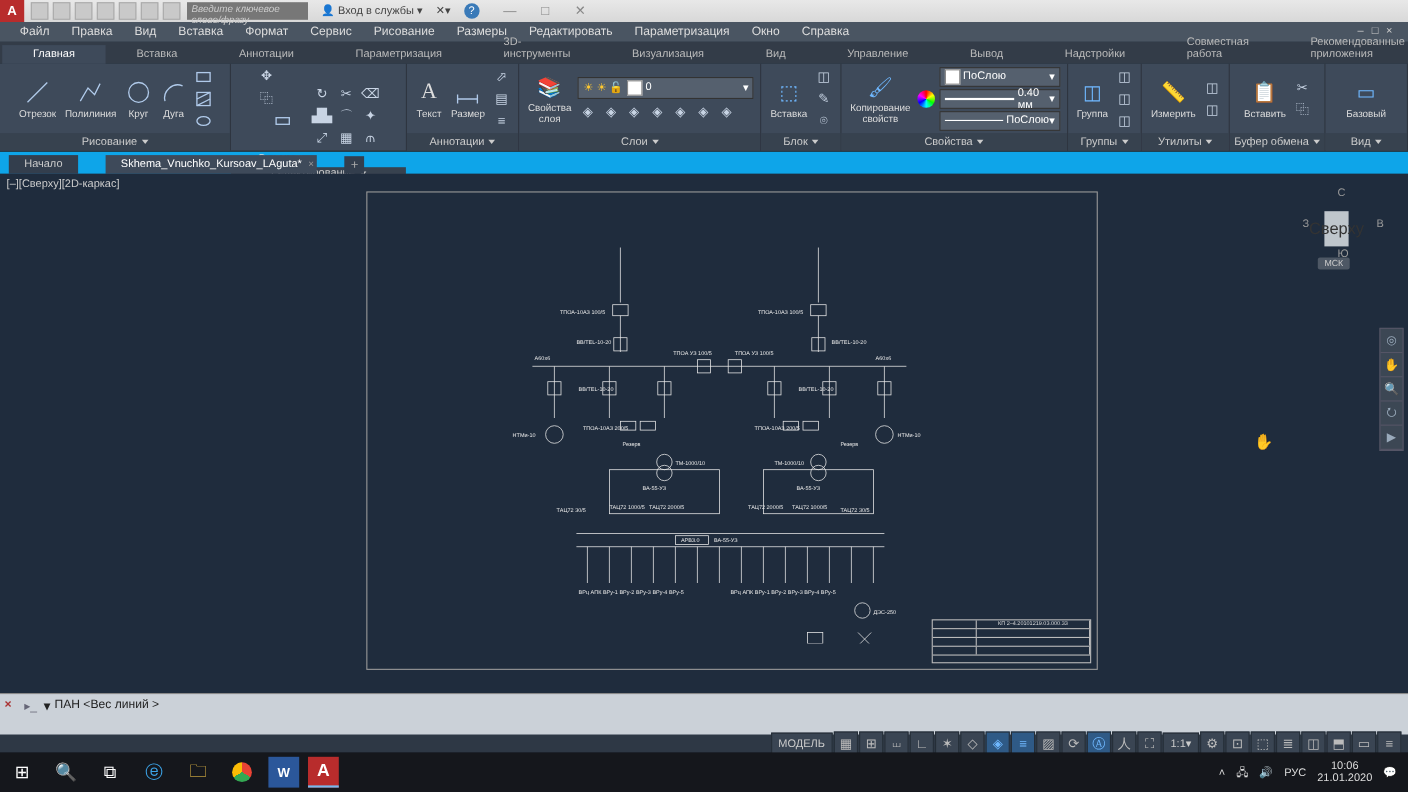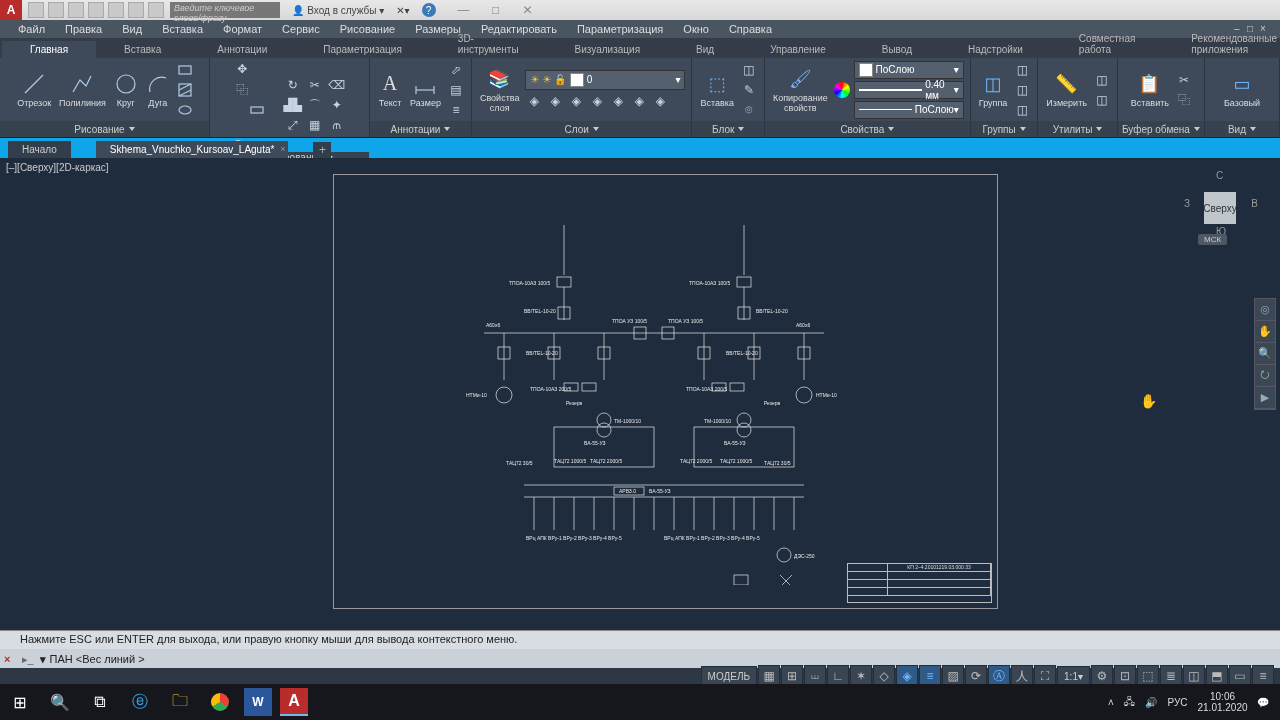--- a/index.html
+++ b/index.html
@@ -57,21 +57,21 @@
 .paper { position: absolute; left: 333px; top: 16px; width: 665px; height: 435px; border: 1px solid #999; background: #1f2c3d; }
 .schem { position: absolute; left: 130px; top: 30px; width: 530px; height: 380px; }
 .schem text { fill: #e8e8e8; font-size: 5px; font-family: Arial; }
 .schem line, .schem rect, .schem circle, .schem path { stroke: #e8e8e8; stroke-width: 0.7; fill: none; }
 .tblock { position: absolute; right: 5px; bottom: 5px; width: 145px; height: 40px; border: 1px solid #bbb; }
 .tblock-row { border-bottom: 1px solid #bbb; height: 8px; display: flex; }
 .tblock-cell { border-right: 1px solid #bbb; flex: 1; font-size: 5px; color: #ddd; text-align: center; }
 
 
 .viewcube { position: absolute; right: 20px; top: 10px; width: 80px; height: 80px; color: #999; font-size: 10px; }
-.cube { position: absolute; left: 24px; top: 24px; width: 32px; height: 32px; background: #bfc6cc; color: #333; display: flex; align-items: center; justify-content: center; font-size: 10px; }
+.cube { position: absolute; left: 24px; top: 24px; width: 22px; height: 32px; background: #bfc6cc; color: #333; display: flex; align-items: center; justify-content: center; font-size: 15px; }
 .wcs { position: absolute; left: 18px; top: 66px; background: #4e5865; color: #ccc; font-size: 8px; padding: 1px 6px; border-radius: 2px; }
 .nav-bar { position: absolute; right: 4px; top: 140px; width: 22px; background: #3c4754; border: 1px solid #556; }
 .nav-bar div { height: 22px; border-bottom: 1px solid #556; display:flex; align-items:center; justify-content:center; color:#9ab; font-size:11px; }
 
 .cursor-hand { position: absolute; left: 1140px; top: 235px; font-size: 14px; color: #ccc; }
 
 
 .cmd-area { position: absolute; bottom: 52px; left: 0; right: 0; height: 38px; background: #cbd1d8; border-top: 1px solid #888; font-family: Consolas, monospace; font-size: 11px; color: #222; }
 .cmd-hist { height: 18px; padding: 2px 20px; background: #d7dde3; }
 .cmd-line { height: 20px; display: flex; align-items: center; gap: 4px; padding: 0 4px; }
@@ -564,21 +564,20 @@
     <div>◎</div>
     <div>✋</div>
     <div>🔍</div>
     <div>⭮</div>
     <div>▶</div>
   </div>
   <div class="cursor-hand">✋</div>
 </div>
 
 <div class="cmd-area">
-  <div class="cmd-hist">Нажмите ESC или ENTER для выхода, или правую кнопку мыши для вывода контекстного меню.</div>
   <div class="cmd-line">
     <span class="cmd-x">×</span>
     <span class="cmd-icon">▸_</span>
     <b>▾ </b>
       <span>ПАН  &lt;Вес линий &gt;</span>
   </div>
 </div>
 
 <div class="laytabs">
   <div class="laytab active">Модель</div>

